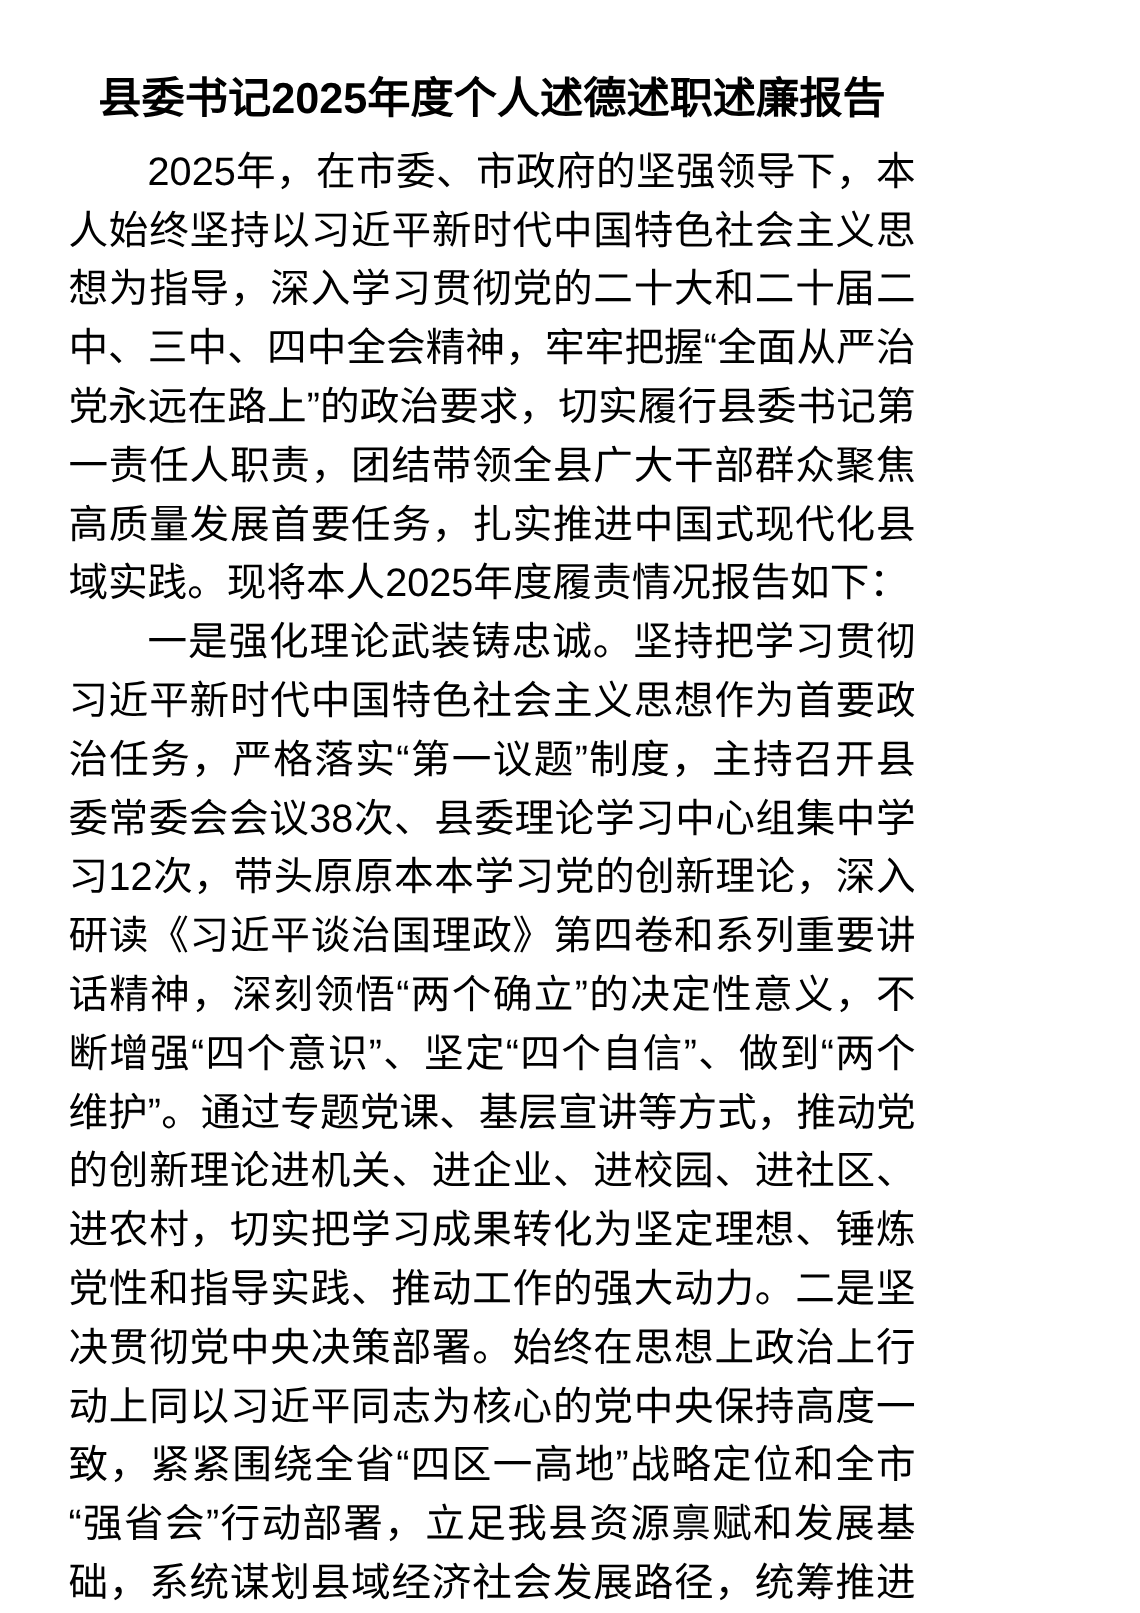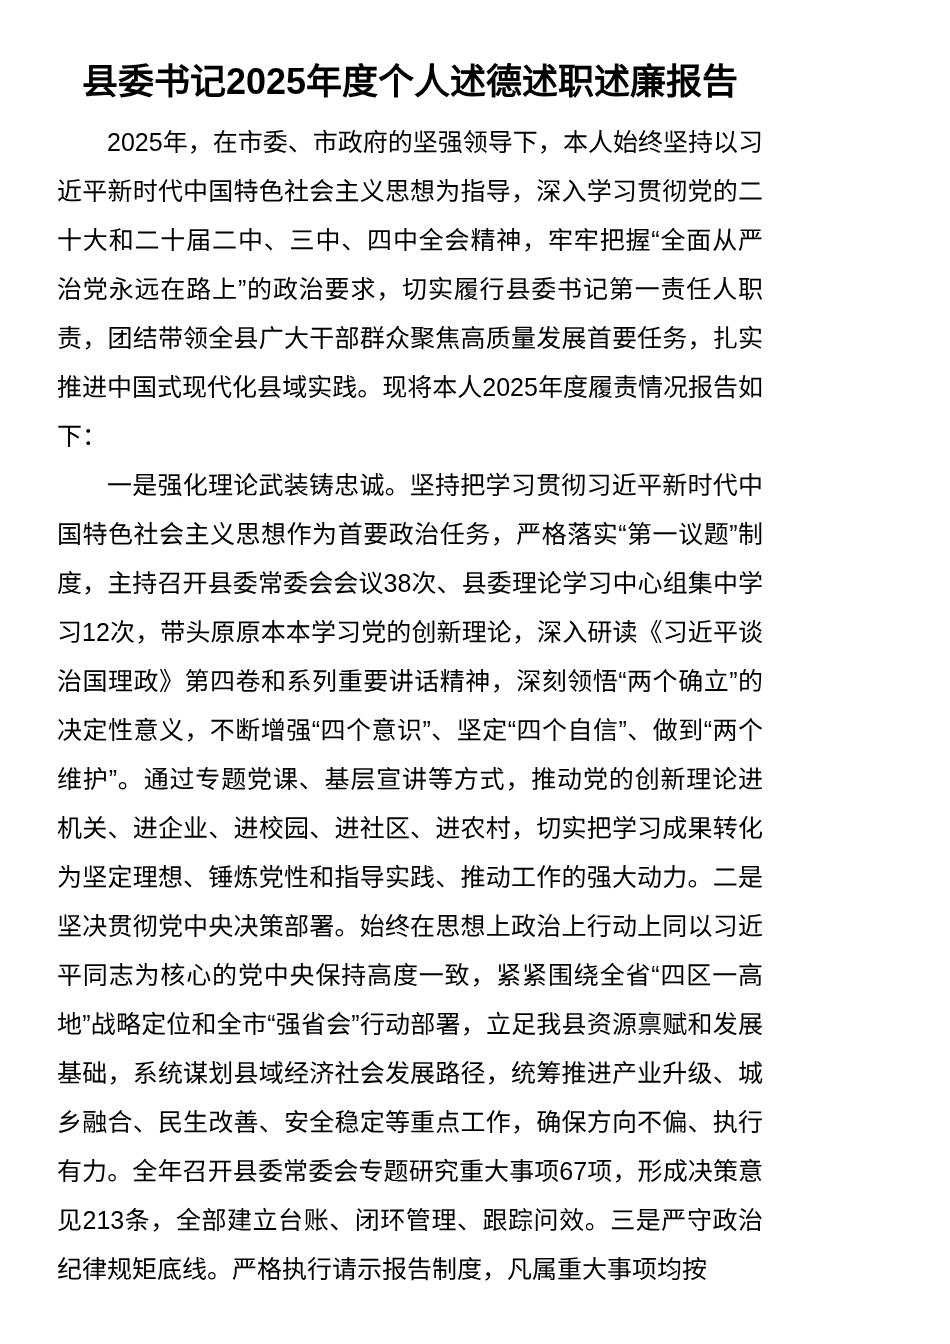--- a/index.html
+++ b/index.html
@@ -24,21 +24,21 @@
   .doc-title {
     margin: 0 0 10px 0;
     font-size: 36px;
     line-height: 52px;
     font-weight: 700;
     text-align: center;
     color: #000000;
   }
   .para {
     margin: 0;
-    font-size: 25px;
+    font-size: 33px;
     line-height: 49px;
     text-align: justify;
     text-justify: inter-ideograph;
     text-indent: 2em;
     color: #000000;
   }
   .para.heading {
     font-weight: 700;
   }
 </style>

